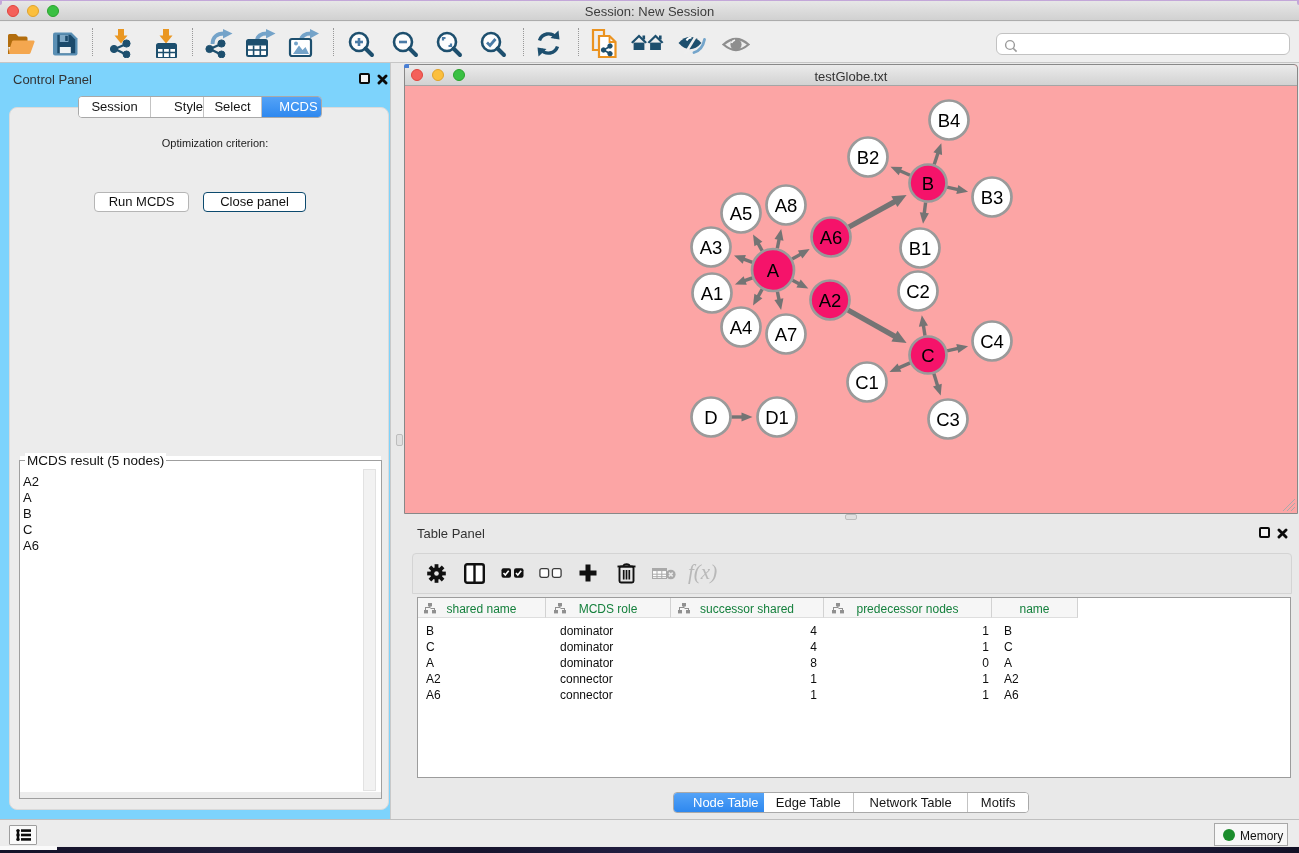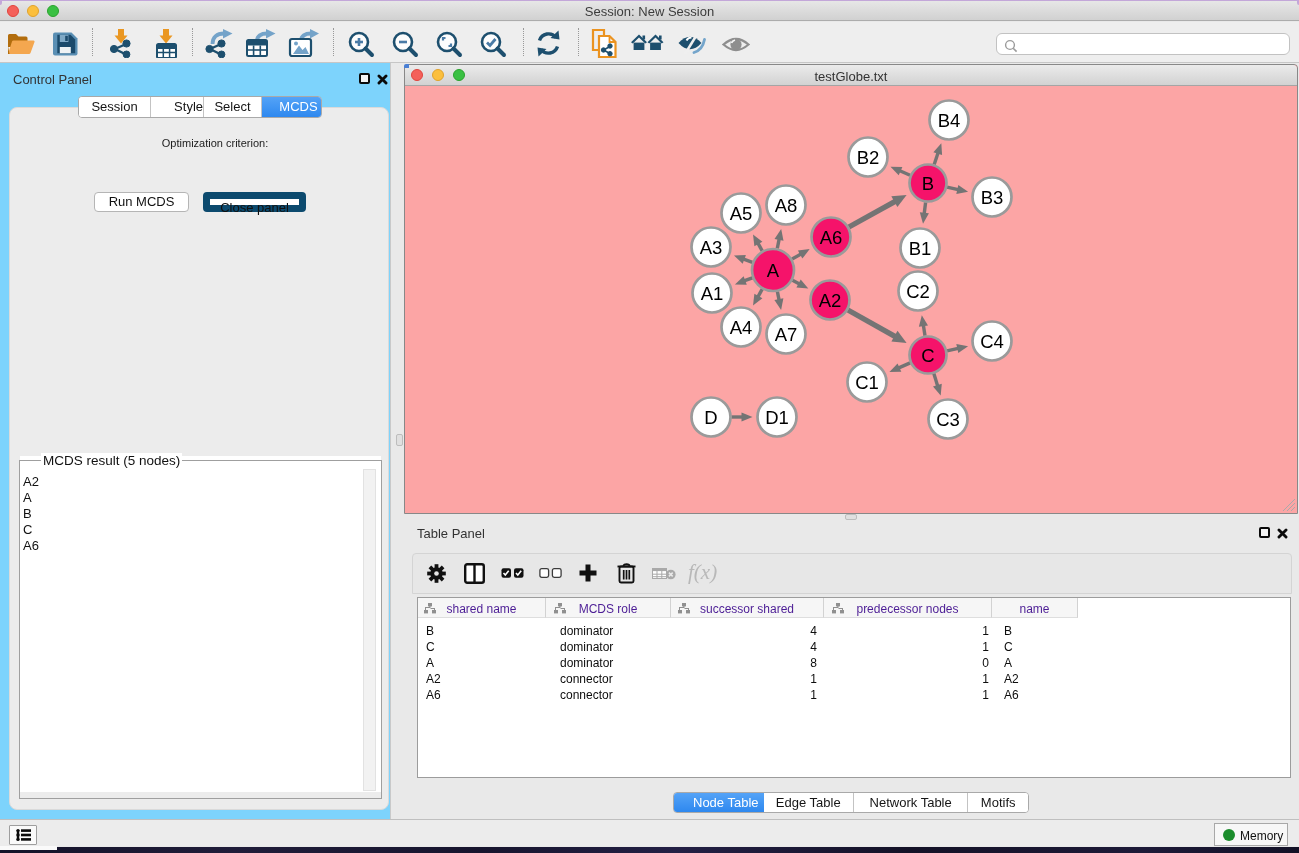--- a/index.html
+++ b/index.html
@@ -26,21 +26,21 @@
   #cp-inner { position:absolute; left:9px; top:44px; width:380px; height:703px; background:#ececec; border:1px solid #dadada; border-radius:8px; }
   
   #gwin { position:absolute; left:404px; top:64px; width:894px; height:450px; background:#fca5a5; border:1px solid #888; border-radius:4px 4px 0 0; }
   #gtitle { position:absolute; left:0; top:0; width:892px; height:21px; background:linear-gradient(#ebebeb,#d2d2d2); border-bottom:1px solid #a5a5a5; border-radius:4px 4px 0 0; }
   #gtitle .title { position:absolute; left:0; right:0; top:4px; text-align:center; font-size:13px; color:#333; }
   .knob { position:absolute; background:#e0e0e0; border:1px solid #bdbdbd; border-radius:2px; }
   
   #ttoolbar { position:absolute; left:412px; top:553px; width:880px; height:41px; background:#e7e7e7; border:1px solid #d4d4d4; border-radius:4px 4px 0 0; }
   #ttable { position:absolute; left:417px; top:597px; width:874px; height:181px; background:#fff; border:1px solid #9c9c9c; }
   .thcell { position:absolute; top:0; height:20px; border-right:1px solid #d2d2d2; background:#f6f6f6; border-bottom:1px solid #dedede; }
-  .thcell .lbl { position:absolute; top:4px; width:100%; text-align:center; font-size:12px; color:#4c1d95; }
+  .thcell .lbl { position:absolute; top:4px; width:100%; text-align:center; font-size:12px; color:#15803d; }
   .trow { position:absolute; font-size:12px; color:#0d0d0d; white-space:nowrap; }
   .num { text-align:right; }
   
   #statusbar { position:absolute; left:0; top:819px; width:1299px; height:27px; background:#ececec; border-top:1px solid #bfbfbf; }
 </style>
 </head>
 <body>
 <div id="desktop-top"></div>
 <div id="appwin">
   <div id="titlebar">
@@ -196,27 +196,27 @@
       </svg>
     <div class="tabs" style="left:78px; top:33px; width:244px;">
       <div class="tab" style="width:72px;">Session</div>
       <div class="tab" style="width:53px;text-align:right;">Style</div>
       <div class="tab" style="width:58px;">Select</div>
       <div class="tab sel" style="width:59px;">MCDS</div>
     </div>
     <div id="cp-inner">
       <div style="position:absolute; left:16px; width:100%; top:29px; text-align:center; font-size:11px; color:#1c1c1c;">Optimization criterion:</div>
       <div style="position:absolute; left:84px; top:84px; width:95px; height:20px; background:#fff; border:1px solid #b5b5b5; border-radius:4px; text-align:center; font-size:13px; line-height:18px; color:#111;">Run MCDS</div>
-      <div style="position:absolute; left:193px; top:84px; width:103px; height:20px; background:#fff; border:7px solid #0c4a6e; border-radius:4px; text-align:center; font-size:13px; line-height:18px; color:#111;">Close panel</div>
+      <div style="position:absolute; left:193px; top:84px; width:103px; height:20px; background:#fff; border:1px solid #0c4a6e; border-radius:4px; text-align:center; font-size:13px; line-height:18px; color:#111;">Close panel</div>
       <div style="position:absolute; left:10px; top:348px; width:361px; height:336px; background:#fff;">
         <div style="font-size:13px; color:#111; padding:18px 0 0 3px; line-height:16px;">A2<br>A<br>B<br>C<br>A6</div>
         <div style="position:absolute; right:5px; top:13px; width:13px; height:322px; background:#f2f2f2; border:1px solid #e2e2e2;"></div>
       </div>
       <div style="position:absolute; left:9px; top:352px; width:363px; height:339px; border:1px solid #9f9f9f;"></div>
-      <div style="position:absolute; left:15px; top:345px; background:#fff; padding:0 2px; font-size:13.5px; color:#111;margin-left:16px;">MCDS result (5 nodes)</div>
+      <div style="position:absolute; left:15px; top:345px; background:#fff; padding:0 2px; font-size:13.5px; color:#111;">MCDS result (5 nodes)</div>
     </div>
   </div>
   <div class="knob" style="left:396px; top:434px; width:7px; height:12px;"></div>
   <div id="gwin">
     <div style="position:absolute; left:-1px; top:-1px; width:5px; height:4px; background:#4a7fd4; border-radius:2px 0 0 0; z-index:3;"></div>
     <div id="gtitle">
       <div class="title">testGlobe.txt</div>
       <div class="tl" style="left:6px;  top:4px; background:#f4605a; border:1px solid #e0443d;"></div>
       <div class="tl" style="left:27px; top:4px; background:#fbbf3d; border:1px solid #e0a22b;"></div>
       <div class="tl" style="left:48px; top:4px; background:#3ac043; border:1px solid #2aa32e;"></div>

